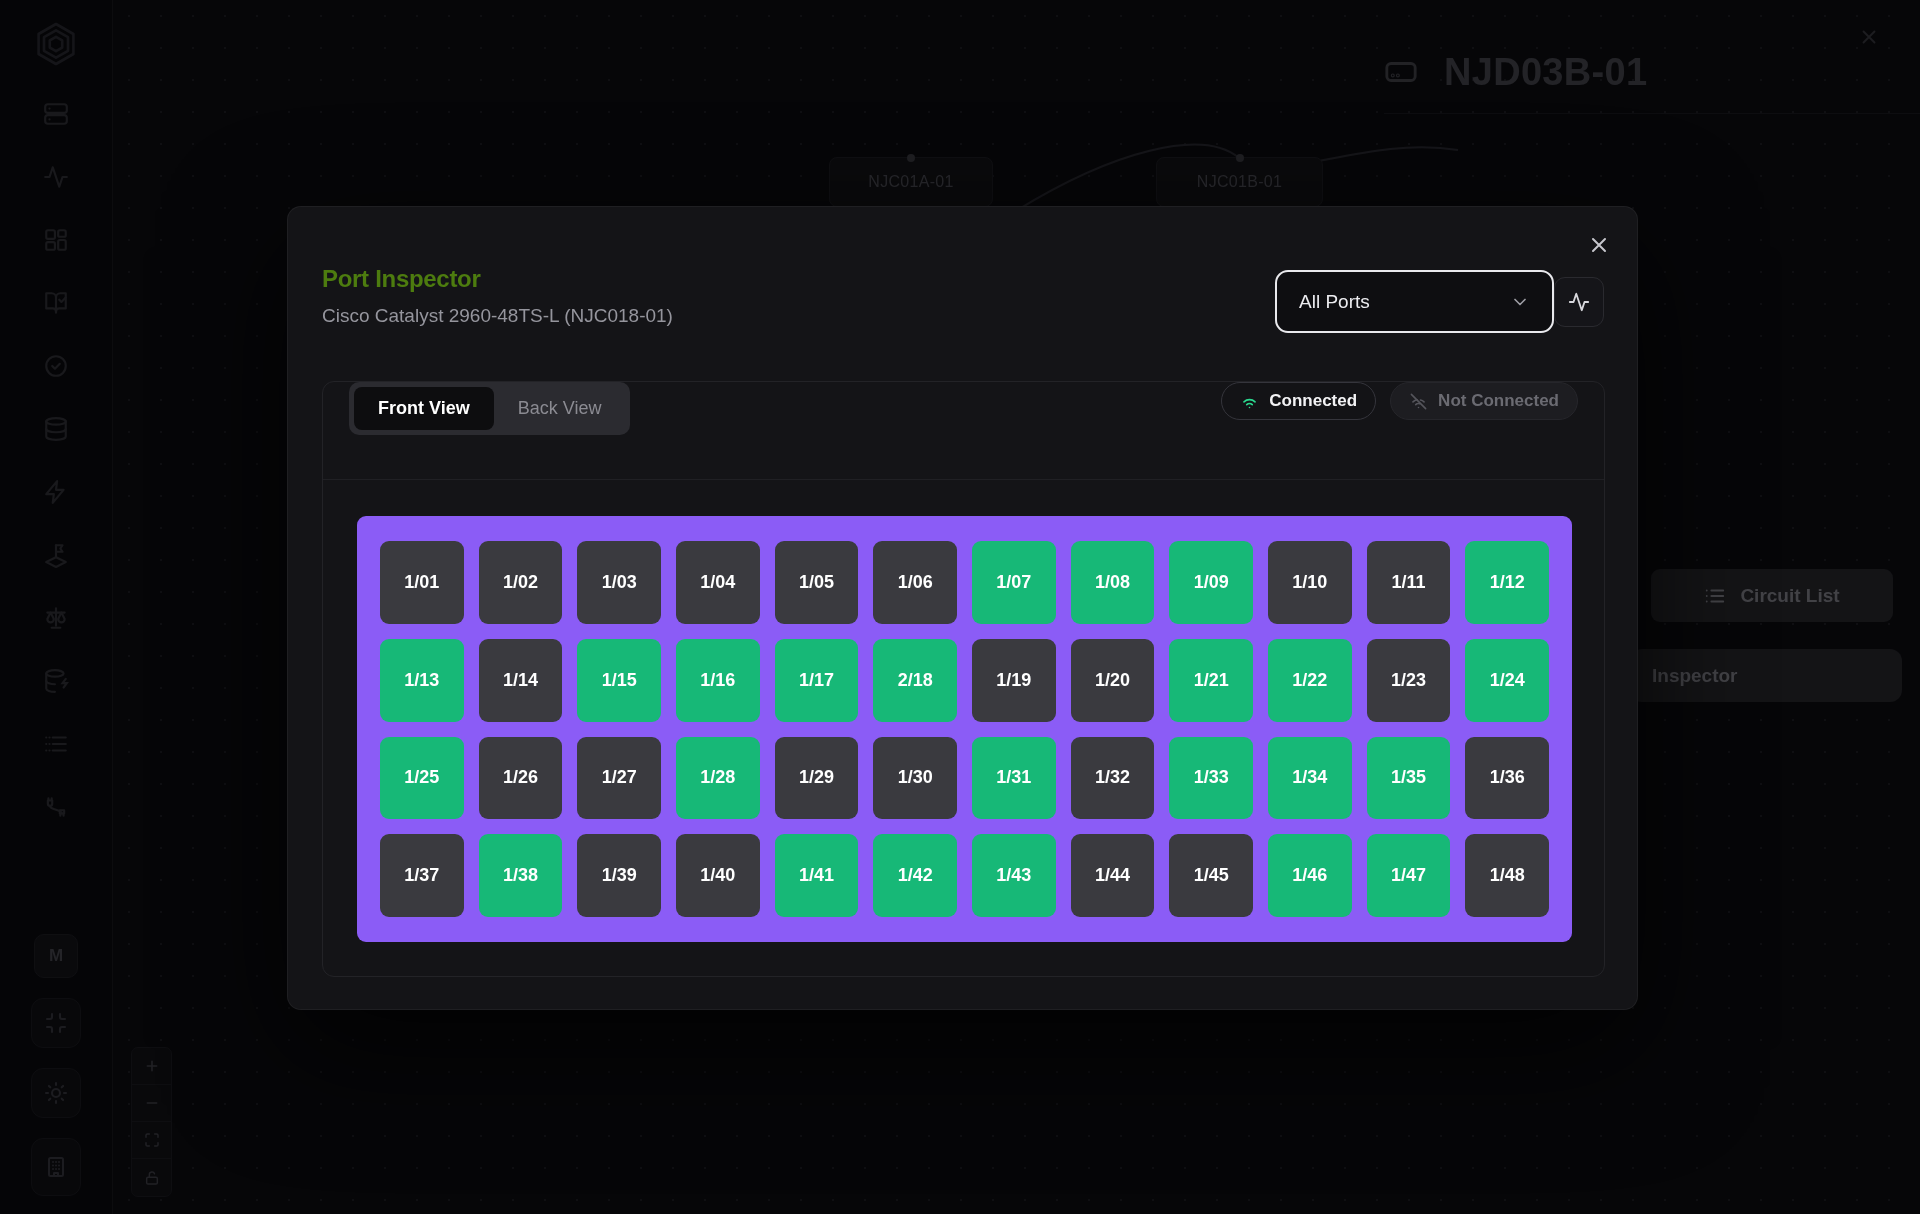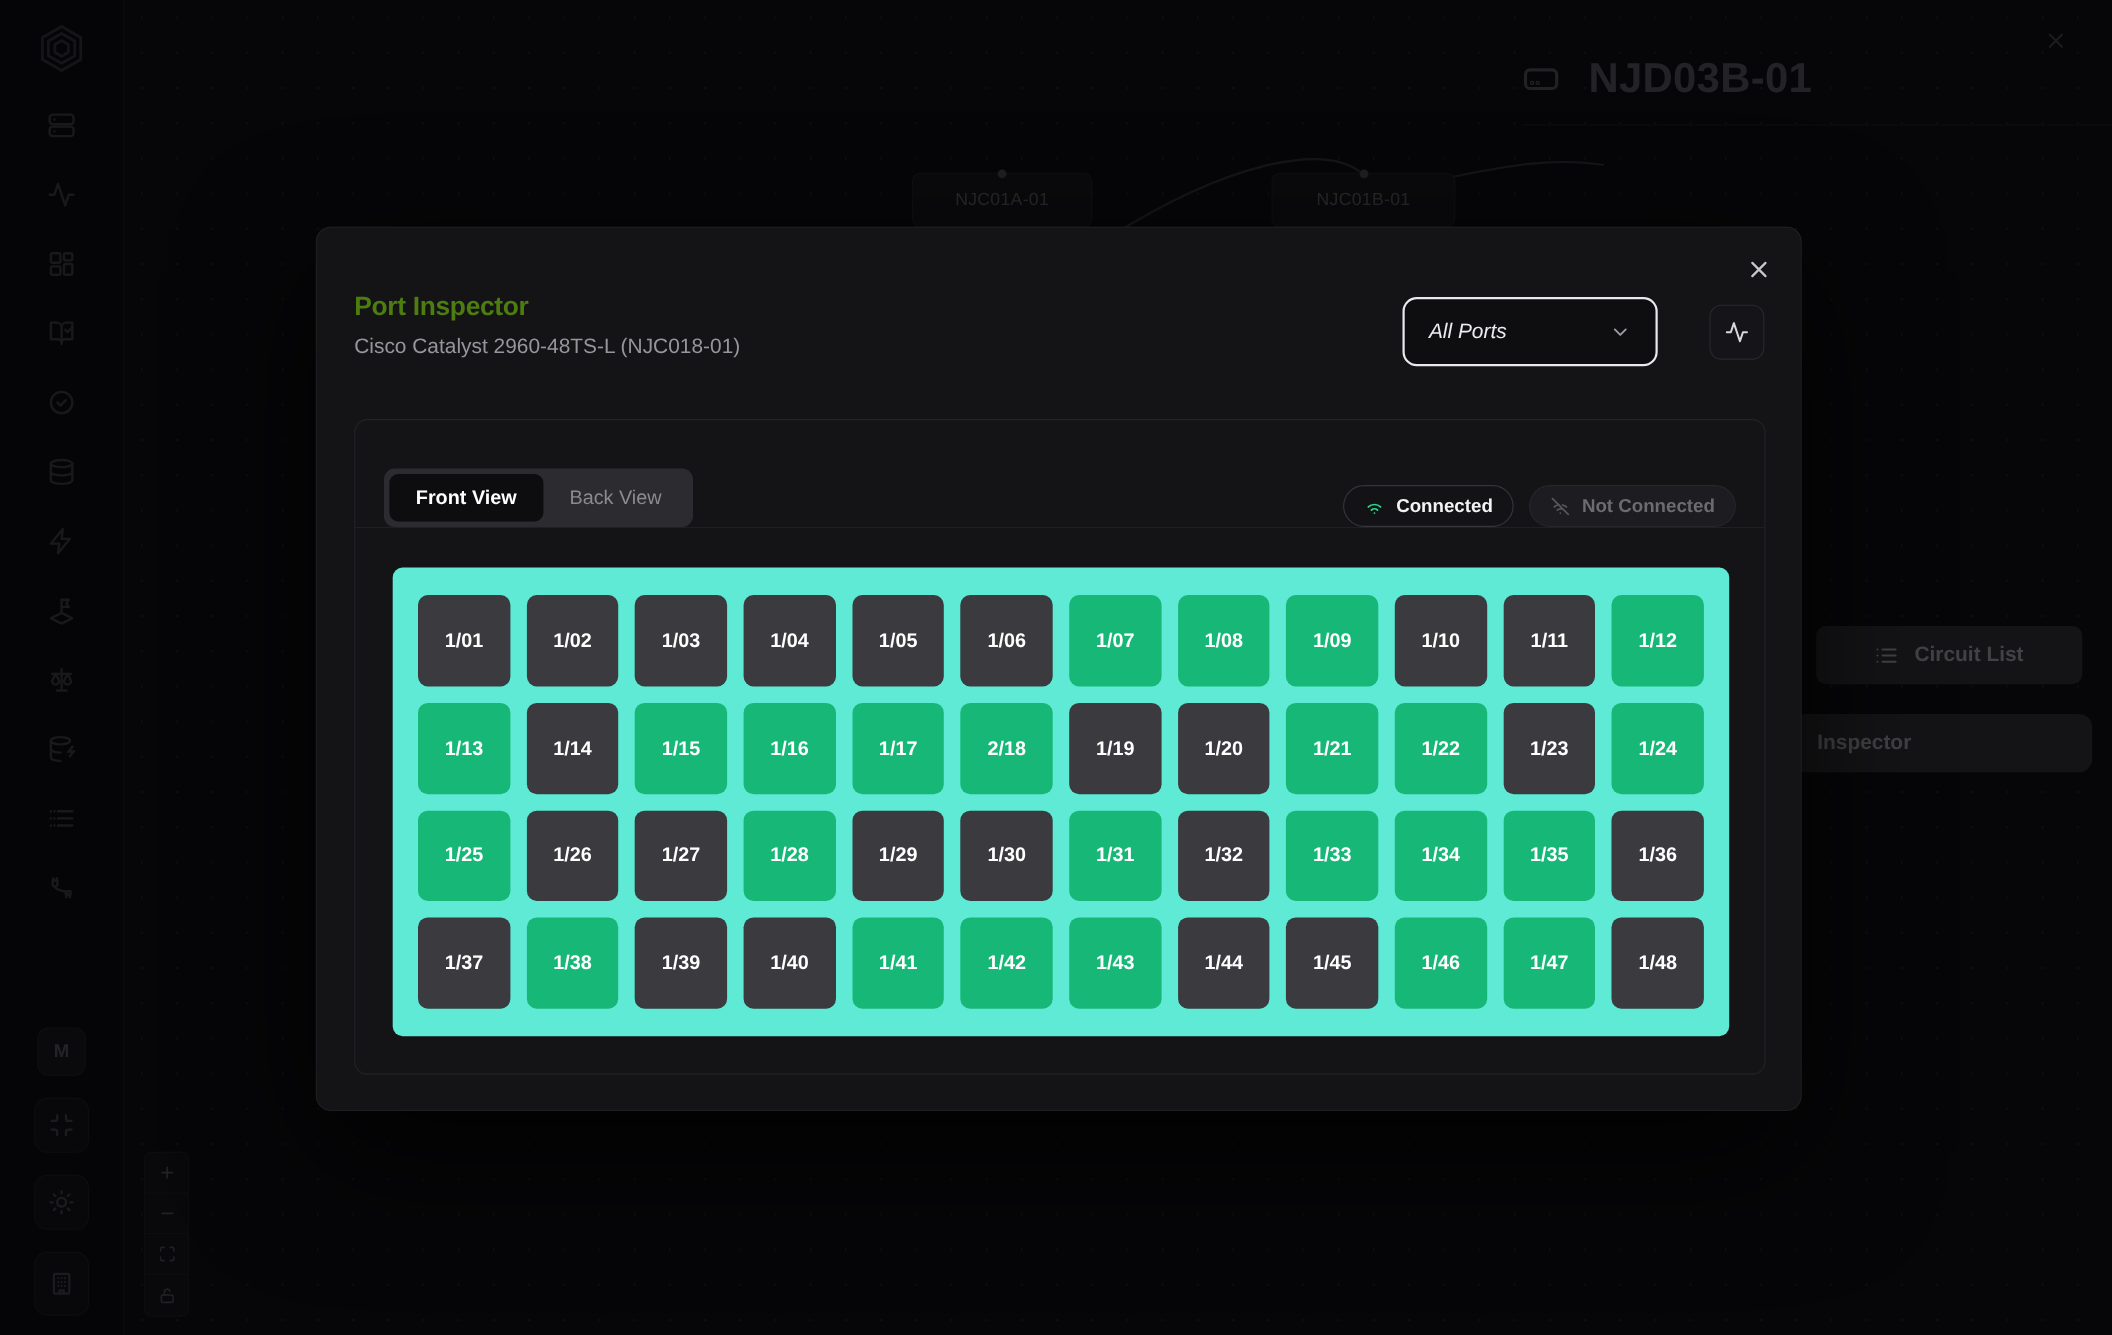--- a/index.html
+++ b/index.html
@@ -61,46 +61,46 @@
   
   .backdrop { position:absolute; inset:0; background:rgba(4,4,6,0.55); }
 
   
   .modal { position:absolute; left:287px; top:206px; width:1351px; height:804px; background:#141417;
     border:1px solid rgba(255,255,255,0.05); border-radius:14px; box-shadow:0 40px 120px rgba(0,0,0,.75); }
   .modal-close { position:absolute; right:26px; top:26px; width:24px; height:24px; color:#c7c7cd; cursor:pointer; }
   .modal-head { position:absolute; left:34px; top:58px; }
   .modal-title { font-size:24px; font-weight:700; color:#4d7c0f; letter-spacing:-.3px; }
   .modal-sub { margin-top:12px; font-size:19px; color:#95959d; }
-  .filter { position:absolute; left:987px; top:63px; width:232px; height:63px; background:#0e0e11;
+  .filter { position:absolute; left:987px; top:63px; width:279px; height:63px; background:#0e0e11;
     border:2px solid #e9e9ed; border-radius:13px; display:flex; align-items:center; justify-content:space-between;
-    padding:0 22px; cursor:pointer;font-style:italic; }
+    padding:0 22px; cursor:pointer; }
   .filter span { font-size:19px; color:#ececf0; font-weight:500; }
   .filter svg { width:20px; height:20px; color:#9d9da4; }
   .pulse-btn { position:absolute; left:1266px; top:70px; width:50px; height:50px; background:#151519;
     border:1px solid #2a2a2f; border-radius:11px; display:flex; align-items:center; justify-content:center;
     color:#d8d8dd; cursor:pointer; }
   .pulse-btn svg { width:22px; height:22px; }
 
   .panel { position:absolute; left:34px; top:174px; width:1283px; height:596px;
     border:1px solid #232327; border-radius:12px; }
-  .panel-header { height:98px; display:flex; align-items:flex-end; justify-content:space-between;
+  .panel-header { height:98px; display:flex; align-items:flex-start; justify-content:space-between;
     padding:0 26px; border-bottom:1px solid #202024; }
   .tabs { background:#2b2b30; border-radius:10px; padding:5px; display:flex; }
   .tab { padding:11px 24px; border-radius:8px; font-size:18px; color:#8b8b92; font-weight:500; cursor:pointer; }
   .tab.active { background:#0d0d0f; color:#ffffff; font-weight:700; }
   .legend { display:flex; gap:14px; align-items:center; }
   .pill { display:flex; align-items:center; gap:10px; border-radius:999px; padding:8px 18px; font-size:17px; }
   .pill svg { width:19px; height:19px; }
   .pill.on { background:#131316; border:1px solid #35353c; color:#f3f3f5; font-weight:700; }
   .pill.on svg { color:#2bd88f; }
   .pill.off { background:#1d1d21; border:1px solid #26262b; color:#6b6b72; font-weight:600; }
   .pill.off svg { color:#55555c; }
 
-  .rack { position:absolute; left:34px; top:134px; width:1215px; height:426px; background:#5eead4;
+  .rack { position:absolute; left:34px; top:134px; width:1215px; height:426px; background:#8b5cf6;
     border-radius:9px; padding:25px 23px; display:grid; grid-template-columns:repeat(12,1fr);
     grid-template-rows:repeat(4,1fr); gap:15px; }
   .port { border-radius:9px; display:flex; align-items:center; justify-content:center;
     font-size:18px; font-weight:600; color:#ffffff; cursor:pointer; }
   .port.off { background:#3a3a3f; }
   .port.on { background:var(--green,#17b877); }
 </style>
 </head>
 <body>
 

